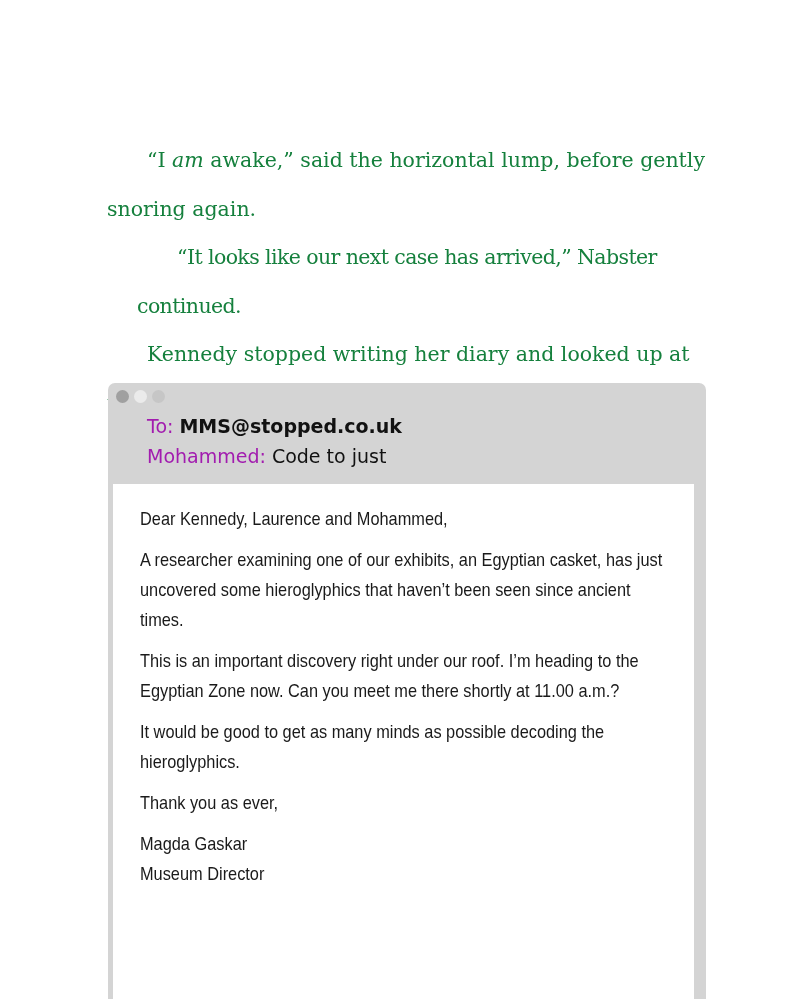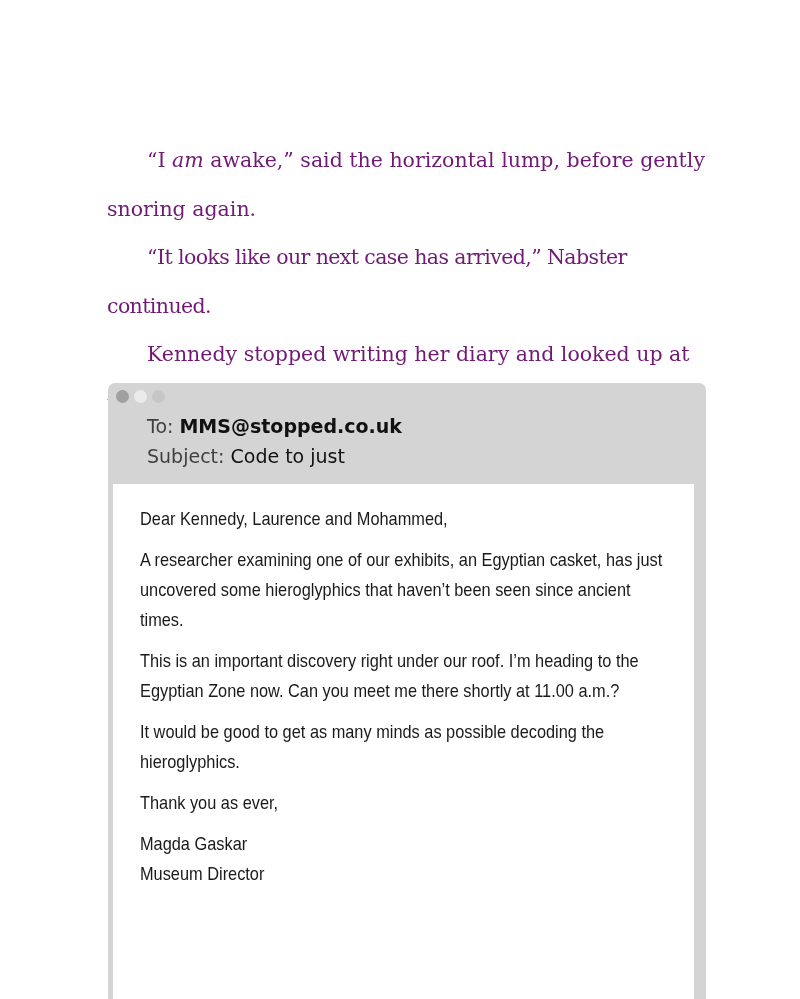--- a/index.html
+++ b/index.html
@@ -1,40 +1,40 @@
 <!DOCTYPE html>
 <html><head>
   <meta charset="utf-8">
   <style>
     html, body { margin: 0; padding: 0; background: #ffffff; }
     body { width: 800px; height: 999px; position: relative; overflow: hidden; }
     .prose {
       position: absolute; left: 107px; top: 136px; width: 600px;
-      font-family: "DejaVu Serif", serif; font-size: 20.5px; color: #701a75;
+      font-family: "DejaVu Serif", serif; font-size: 20.5px; color: #15803d;
       line-height: 48.5px;
     }
     .prose p { margin: 0; }
     .prose .indent { text-indent: 40px; }
-    .prose .tight { letter-spacing: -0.6px; }
+    .prose .tight { letter-spacing: -0.6px; margin-left: 30px; }
     .prose em { font-style: italic; }
 
     .window {
       position: absolute; left: 108px; top: 383px; width: 598px; height: 640px;
       background: #d4d4d4; border-radius: 7px 7px 0 0;
     }
     .dots { position: absolute; left: 8px; top: 7px; display: flex; gap: 5px; }
     .dot { width: 13px; height: 13px; border-radius: 50%; }
     .dot1 { background: #a0a0a0; }
     .dot2 { background: #ebebeb; }
     .dot3 { background: #c6c6c6; }
     .hdr {
       position: absolute; left: 39px; font-family: "DejaVu Sans", sans-serif;
       font-size: 19px; color: #111;
     }
-    .hdr .lbl { color: #404040; }
+    .hdr .lbl { color: #a21caf; }
     .hdr-to { top: 32px; }
     .hdr-to .val { font-weight: bold; }
     .hdr-subj { top: 62px; }
     .body-pane {
       position: absolute; left: 5px; top: 101px; width: 581px; height: 540px;
       background: #ffffff;
     }
     .msg {
       position: absolute; left: 27px; top: 20px; width: 530px;
       font-family: "Liberation Sans Narrow", "Liberation Sans", sans-serif;
@@ -57,21 +57,21 @@
   <div class="dots">
     <span class="dot dot1"></span>
     <span class="dot dot2"></span>
     <span class="dot dot3"></span>
   </div>
   <div class="hdr hdr-to">
     <span class="lbl">To:</span>
     <span class="val">MMS@stopped.co.uk</span>
   </div>
   <div class="hdr hdr-subj">
-    <span class="lbl">Subject:</span>
+    <span class="lbl">Mohammed:</span>
     <span class="val">Code to just</span>
   </div>
   <div class="body-pane">
     <div class="msg">
       <p>Dear Kennedy, Laurence and Mohammed,</p>
       <p>A researcher examining one of our exhibits, an Egyptian casket, has just uncovered some hieroglyphics that haven’t been seen since ancient times.</p>
       <p>This is an important discovery right under our roof. I’m heading to the Egyptian Zone now. Can you meet me there shortly at 11.00 a.m.?</p>
       <p>It would be good to get as many minds as possible decoding the hieroglyphics.</p>
       <p>Thank you as ever,</p>
       <p class="sig">Magda Gaskar</p>

